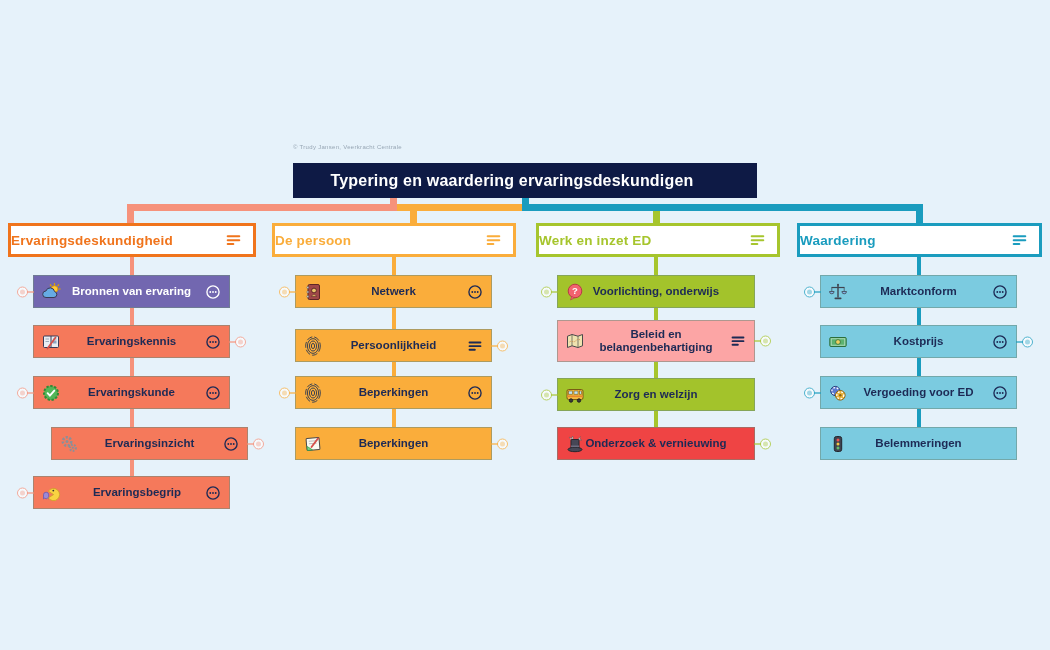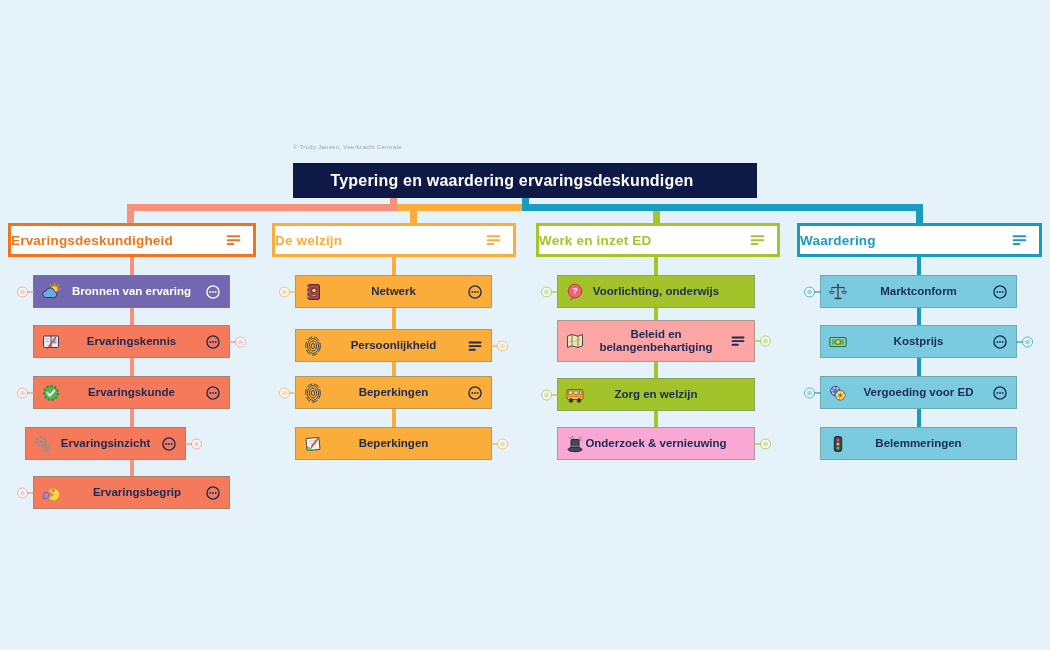--- a/index.html
+++ b/index.html
@@ -121,21 +121,21 @@
         <svg viewBox="0 0 20 20">
           <circle cx="10" cy="10" r="7.6" fill="none" stroke="currentColor" stroke-width="1.7"></circle>
           <circle cx="6.6" cy="10" r="1.15" fill="currentColor"></circle>
           <circle cx="10" cy="10" r="1.15" fill="currentColor"></circle>
           <circle cx="13.4" cy="10" r="1.15" fill="currentColor"></circle>
         </svg>
       </span>
       <span class="tie left" style="background: rgb(246, 146, 123);"></span>
       <span class="badge left" style="border-color: rgb(246, 146, 123); color: rgb(246, 146, 123);"></span>
     </div>
-    <div class="node" style="left: 25px; top: 427px; width: 161px; height: 33px; background: rgb(245, 121, 91); color: rgb(29, 42, 85);">
+    <div class="node" style="left: 51px; top: 427px; width: 197px; height: 33px; background: rgb(245, 121, 91); color: rgb(29, 42, 85);">
       <span class="lead icon">
         <svg viewBox="0 0 20 20">
           <circle cx="8" cy="7.5" r="4.2" fill="none" stroke="#8a8f98" stroke-width="2.6" stroke-dasharray="2.1 1.5"></circle>
           <circle cx="8" cy="7.5" r="1.5" fill="#8a8f98"></circle>
           <circle cx="13.8" cy="13.8" r="3" fill="none" stroke="#8a8f98" stroke-width="2.2" stroke-dasharray="1.7 1.3"></circle>
           <circle cx="13.8" cy="13.8" r="1.1" fill="#8a8f98"></circle>
         </svg>
       </span>
       <span>Ervaringsinzicht</span>
       <span class="trail icon">
@@ -163,21 +163,21 @@
           <circle cx="10" cy="10" r="7.6" fill="none" stroke="currentColor" stroke-width="1.7"></circle>
           <circle cx="6.6" cy="10" r="1.15" fill="currentColor"></circle>
           <circle cx="10" cy="10" r="1.15" fill="currentColor"></circle>
           <circle cx="13.4" cy="10" r="1.15" fill="currentColor"></circle>
         </svg>
       </span>
       <span class="tie left" style="background: rgb(246, 146, 123);"></span>
       <span class="badge left" style="border-color: rgb(246, 146, 123); color: rgb(246, 146, 123);"></span>
     </div>
     <div class="header" style="left: 272px; width: 244px; border-color: rgb(250, 173, 59); color: rgb(250, 173, 59);">
-      <span>De welzijn</span>
+      <span>De persoon</span>
       <span class="notes icon">
         <svg viewBox="0 0 20 20">
           <rect x="2" y="4.5" width="16" height="2.4" rx="1.2" fill="currentColor"></rect>
           <rect x="2" y="9" width="16" height="2.4" rx="1.2" fill="currentColor"></rect>
           <rect x="2" y="13.5" width="9" height="2.4" rx="1.2" fill="currentColor"></rect>
         </svg>
       </span>
     </div>
     <div class="node" style="left: 295px; top: 275px; width: 197px; height: 33px; background: rgb(250, 173, 59); color: rgb(29, 42, 85);">
       <span class="lead icon">
@@ -310,21 +310,21 @@
           <rect x="14.5" y="6" width="2" height="3.2" fill="#BFE3F0" stroke="#7a5c14" stroke-width=".6"></rect>
           <rect x="2" y="10.5" width="16" height="1.6" fill="#E8862E"></rect>
           <circle cx="6" cy="15.5" r="1.7" fill="#3b3b3b" stroke="#222"></circle>
           <circle cx="14" cy="15.5" r="1.7" fill="#3b3b3b" stroke="#222"></circle>
         </svg>
       </span>
       <span>Zorg en welzijn</span>
       <span class="tie left" style="background: rgb(166, 197, 45);"></span>
       <span class="badge left" style="border-color: rgb(166, 197, 45); color: rgb(166, 197, 45);"></span>
     </div>
-    <div class="node" style="left: 557px; top: 427px; width: 198px; height: 33px; background: #f9a8d4; color: rgb(29, 42, 85); text-align: center;">
+    <div class="node" style="left: 557px; top: 427px; width: 198px; height: 33px; background: #ef4444; color: rgb(29, 42, 85); text-align: center;">
       <span class="lead icon">
         <svg viewBox="0 0 20 20">
           <path d="M6 5.5 4.2 3.2l2.6 1.2L7.5 2l.8 2.5z" fill="#fff" stroke="#555" stroke-width=".5"></path>
           <path d="M13.5 4.5l2-1.8-1 2.6L16.8 6l-2.6.3z" fill="#fff" stroke="#555" stroke-width=".5"></path>
           <rect x="6" y="5.5" width="8" height="9.5" rx="1" fill="#474756" stroke="#26262e"></rect>
           <ellipse cx="10" cy="15.5" rx="7" ry="2.2" fill="#474756" stroke="#26262e"></ellipse>
           <rect x="6" y="11.5" width="8" height="1.6" fill="#6d6d80"></rect>
         </svg>
       </span>
       <span>Onderzoek &amp; vernieuwing</span>

